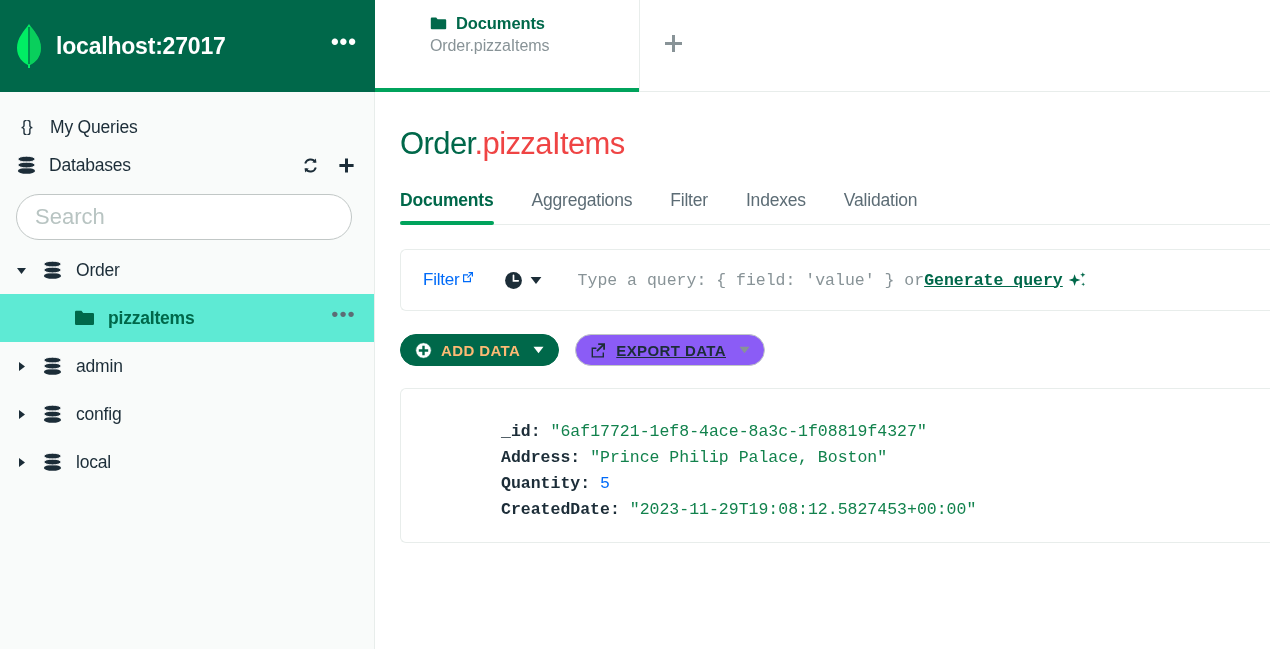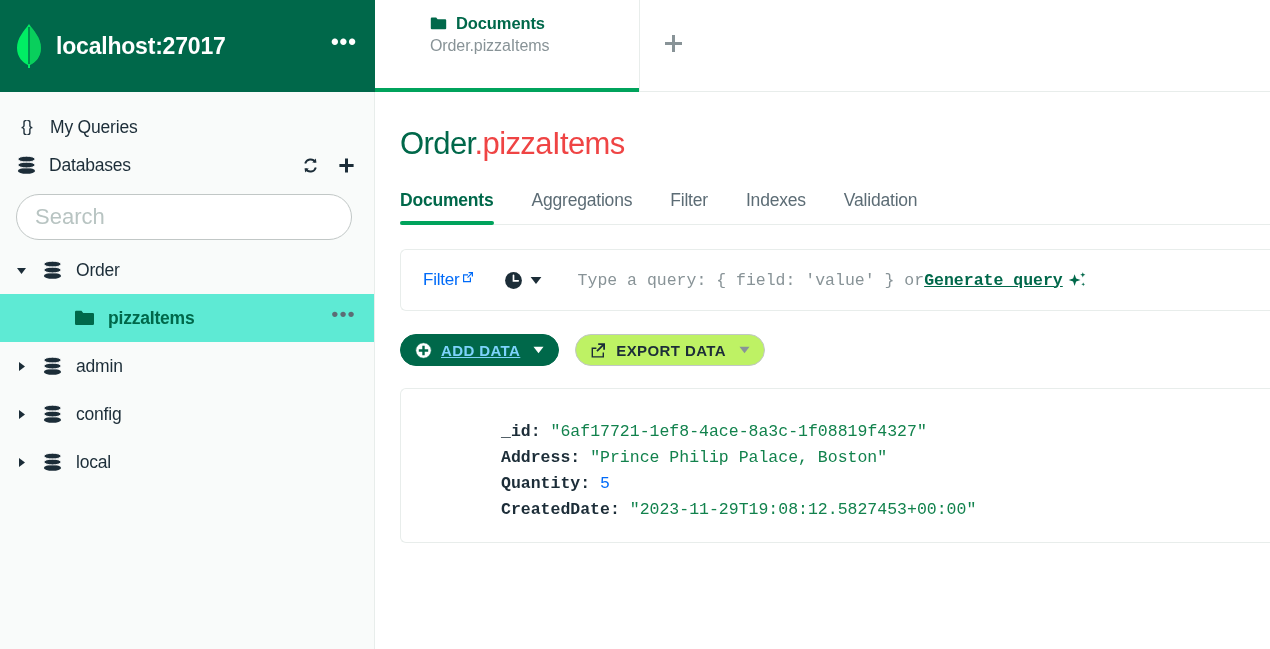--- a/index.html
+++ b/index.html
@@ -172,22 +172,22 @@
   }
   .sparkle { width: 19px; height: 19px; margin-left: 5px; flex: 0 0 19px; }
 
   .actions { display: flex; align-items: center; gap: 16px; margin-top: 23px; }
   .btn {
     display: flex; align-items: center; height: 32px;
     border-radius: 16px; font-size: 15px; font-weight: bold;
     letter-spacing: 0.4px; cursor: pointer; padding: 0 14px;
     gap: 9px; white-space: nowrap;
   }
-  .btn-primary { background: #00684A; color: #7dd3fc; border: 1px solid #00684A; text-decoration: underline; }
-  .btn-default { background: #bef264; color: #1C2D38; border: 1px solid #C1C7C6; }
+  .btn-primary { background: #00684A; color: #fdba74; border: 1px solid #00684A; }
+  .btn-default { background: #8b5cf6; color: #1C2D38; border: 1px solid #C1C7C6; text-decoration: underline; }
   .btn svg.lead { width: 17px; height: 17px; flex: 0 0 17px; }
   .btn svg.caretd { width: 11px; height: 8px; flex: 0 0 11px; margin-left: 4px; }
 
   .doccard {
     margin-top: 22px; margin-right: 0;
     border: 1px solid #E8EDEB; border-right: none;
     border-radius: 6px 0 0 6px;
     background: #ffffff;
     height: 155px;
     padding: 30px 0 0 100px;

